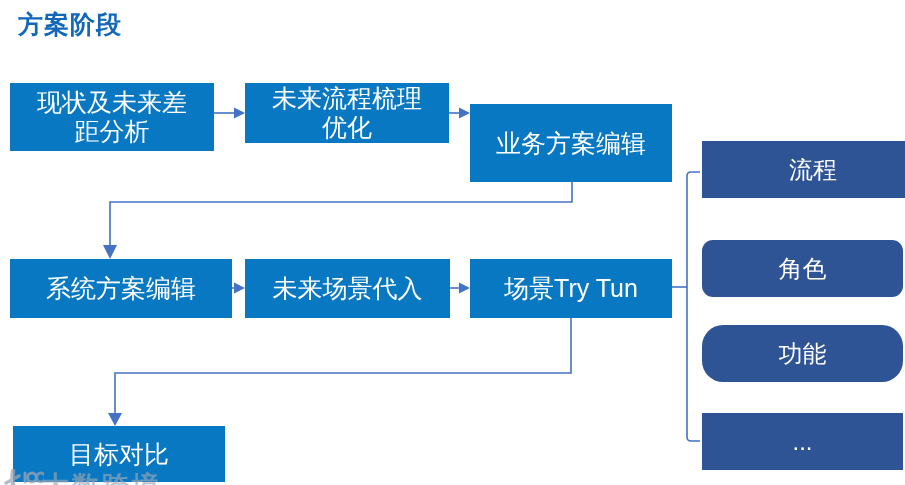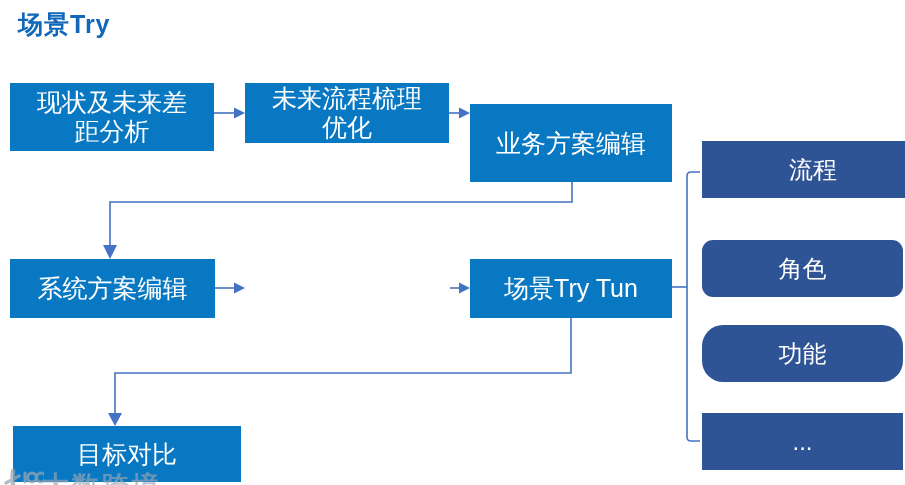--- a/index.html
+++ b/index.html
@@ -25,25 +25,25 @@
     color:var(--box-text);text-align:center;
   }
   .box .box-label{white-space:pre-line;line-height:1.16;}
   .bright{background:var(--primary);font-size:25px;}
   .dark{background:var(--secondary);font-size:24px;}
   
   .b1{left:10px;top:83px;width:204px;height:68px;}
   .b2{left:245px;top:83px;width:204px;height:60px;}
   .b3{left:470px;top:72px;width:202px;height:78px;margin-top:32px;}
   
-  .b4{left:10px;top:259px;width:205px;height:59px;}
+  .b4{left:10px;top:259px;width:222px;height:59px;}
   .b5{left:245px;top:259px;width:205px;height:59px;}
   .b6{left:470px;top:259px;width:202px;height:59px;}
   
-  .b7{left:13px;top:426px;width:228px;height:56px;}
+  .b7{left:13px;top:426px;width:212px;height:56px;}
   
   .r1{left:702px;top:141px;width:222px;height:57px;}
   .r2{left:702px;top:240px;width:201px;height:57px;border-radius:11px;}
   .r3{left:702px;top:325px;width:201px;height:57px;border-radius:21px;}
   .r4{left:702px;top:413px;width:201px;height:57px;}
   .connectors{position:absolute;left:0;top:0;width:905px;height:485px;pointer-events:none;}
   .connectors path{stroke:var(--connector);stroke-width:1.6;fill:none;}
   .connectors polygon{fill:var(--connector);stroke:none;}
   .watermark{
     position:absolute;left:2px;top:446px;z-index:5;display:flex;align-items:flex-end;
@@ -58,21 +58,21 @@
     font-size:27px;font-weight:600;letter-spacing:3px;
     color:var(--watermark);opacity:.65;margin-left:-2px;line-height:1;
     padding-bottom:4px;
   }
 </style>
 </head>
 <body>
 
 <div class="canvas">
 
-  <h1 class="page-title">场景Try</h1>
+  <h1 class="page-title">方案阶段</h1>
 
   <svg class="connectors" viewBox="0 0 905 485" aria-hidden="true">
     <path d="M214,113 H236"></path>
     <polygon points="245,113 234,107.5 234,118.5"></polygon>
 
     <path d="M449,113 H460"></path>
     <polygon points="470,113 459,107.5 459,118.5"></polygon>
 
     <path d="M572,143 V202 H110 V245"></path>
     <polygon points="110,259 103,245 117,245"></polygon>
@@ -98,20 +98,23 @@
     <span class="box-label">未来流程梳理
 优化</span>
   </div>
   <div class="box bright b3">
     <span class="box-label">业务方案编辑</span>
   </div>
 
   <div class="box bright b4">
     <span class="box-label">系统方案编辑</span>
   </div>
+  <div class="box bright b5">
+    <span class="box-label">未来场景代入</span>
+  </div>
   <div class="box bright b6">
     <span class="box-label">场景Try Tun</span>
   </div>
 
   <div class="box bright b7">
     <span class="box-label">目标对比</span>
   </div>
 
   <div class="box dark r1">
     <span class="box-label">流程</span>

